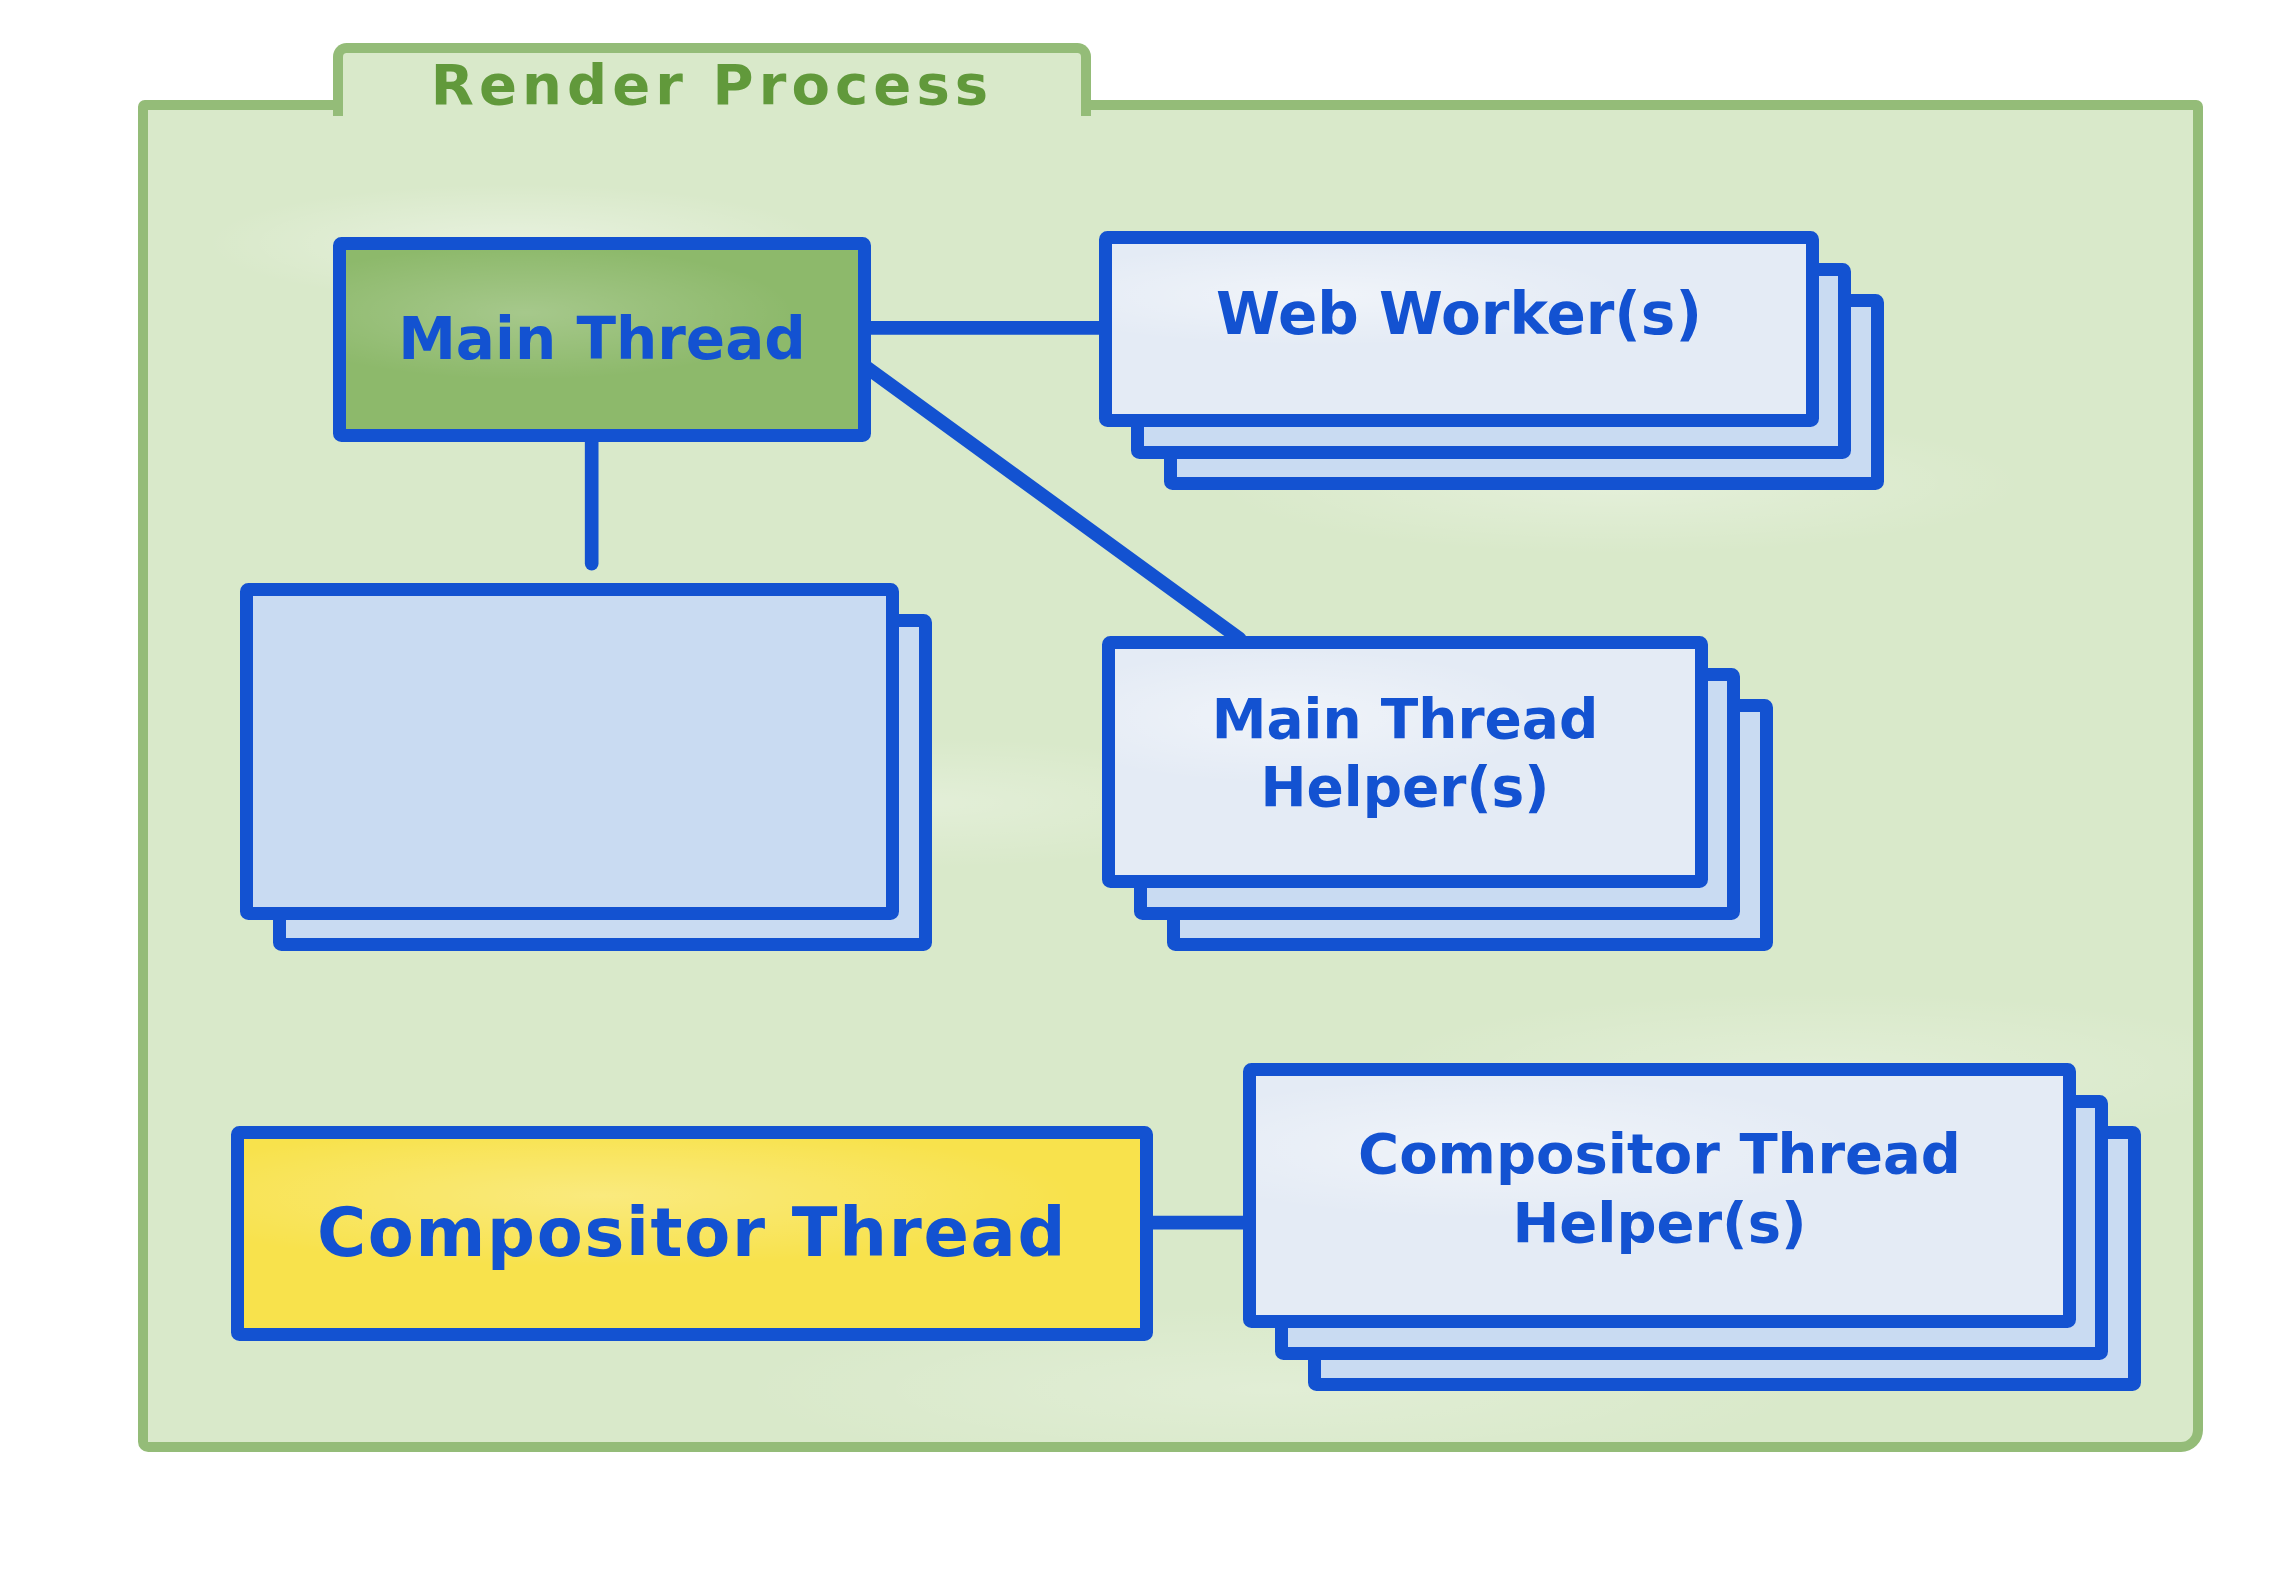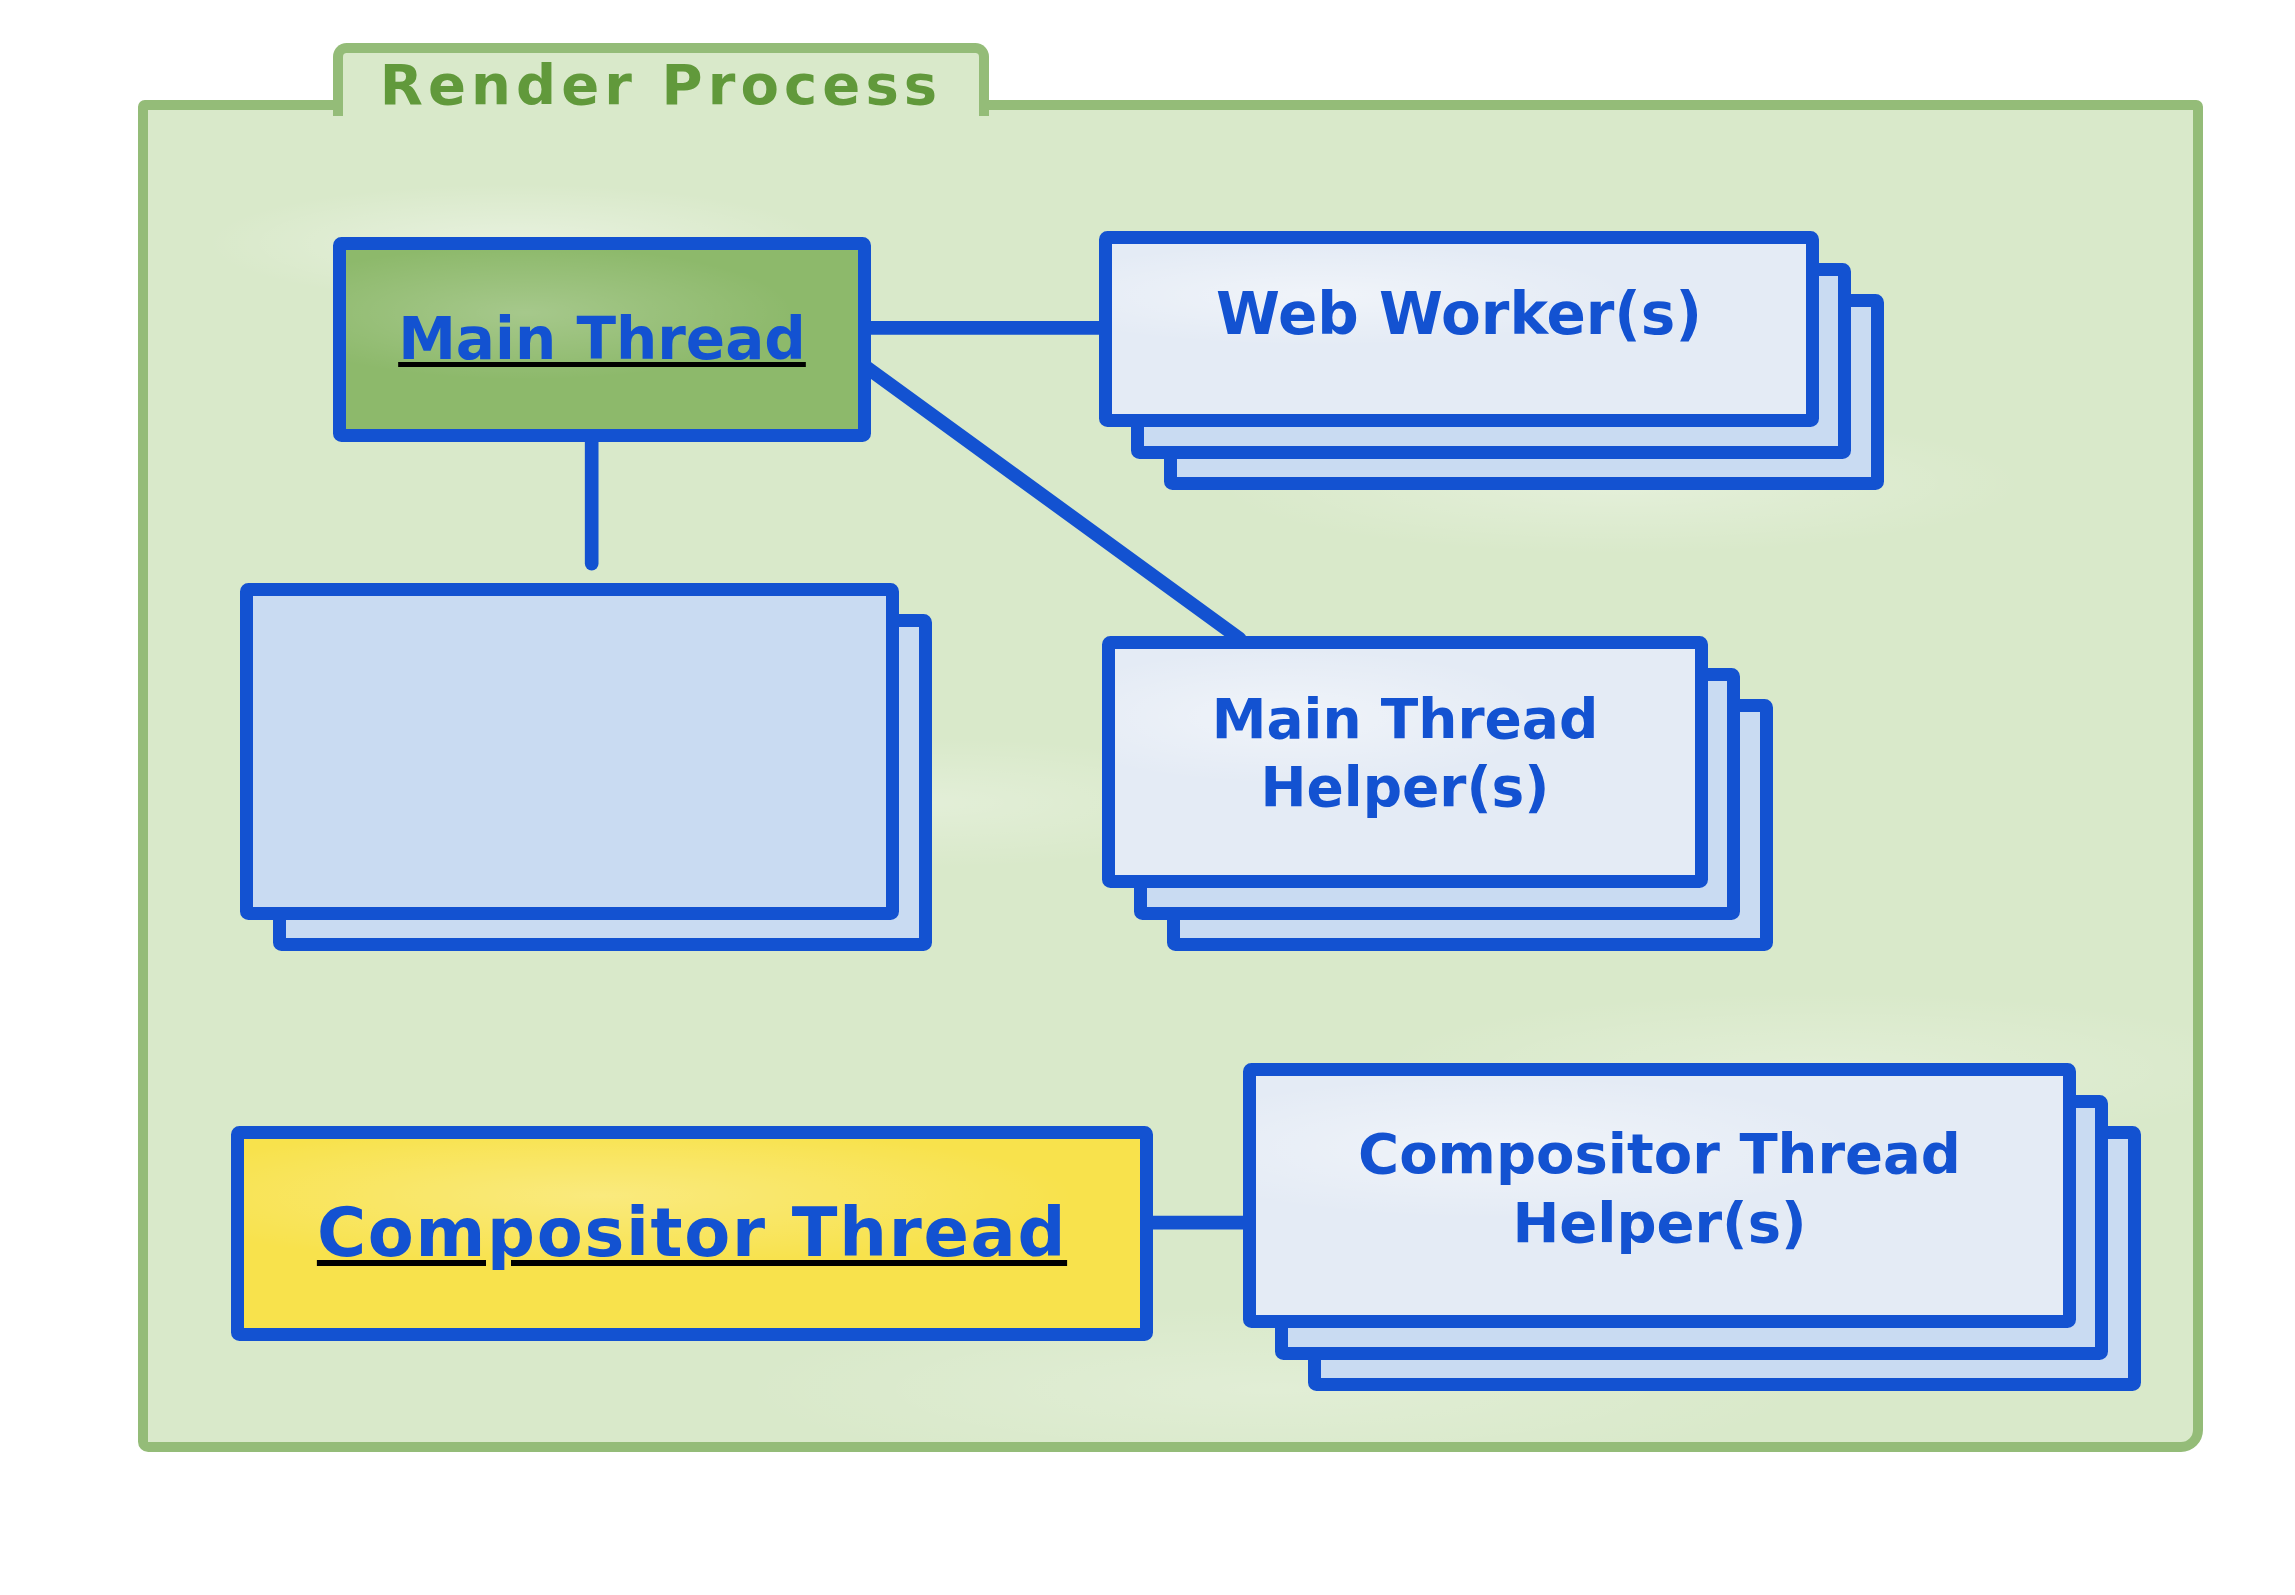--- a/index.html
+++ b/index.html
@@ -26,36 +26,36 @@
       radial-gradient(ellipse 478px 94px at 38% 52%, rgba(255,255,255,.26), transparent 70%),
       radial-gradient(ellipse 649px 111px at 82% 72%, rgba(255,255,255,.24), transparent 70%),
       radial-gradient(ellipse 478px 85px at 22% 88%, rgba(255,255,255,.32), transparent 70%),
       radial-gradient(ellipse 769px 120px at 55% 96%, rgba(255,255,255,.22), transparent 70%);
     border:10.2px solid var(--folder-border);
     border-radius:6.8px 6.8px 22px 10.2px;
     box-sizing:border-box;
     z-index:1;
   }
   .folder-tab{
-    position:absolute;left:333px;top:43px;width:656px;height:73px;
+    position:absolute;left:333px;top:43px;width:758px;height:73px;
     background:var(--folder-fill);
     border:10.2px solid var(--folder-border);
     border-bottom:none;
     border-radius:13.7px 13.7px 0 0;
     box-sizing:border-box;
     z-index:2;
     display:flex;align-items:center;justify-content:center;
   }
   .folder-title{
     color:var(--title-green);
     font-size:56px;font-weight:bold;letter-spacing:5.1px;
     white-space:nowrap;
   }
   .edges{position:absolute;left:0;top:0;z-index:3;}
-  .node,.stack{position:absolute;z-index:4;box-sizing:border-box;text-decoration:underline;}
+  .node,.stack{position:absolute;z-index:4;box-sizing:border-box;}
   .node{
     border:13px solid var(--blue);
     border-radius:8.5px;
     display:flex;align-items:center;justify-content:center;
     text-align:center;
   }
   .node-label{
     color:var(--blue);font-weight:bold;line-height:1.22;
   }
   .card{

